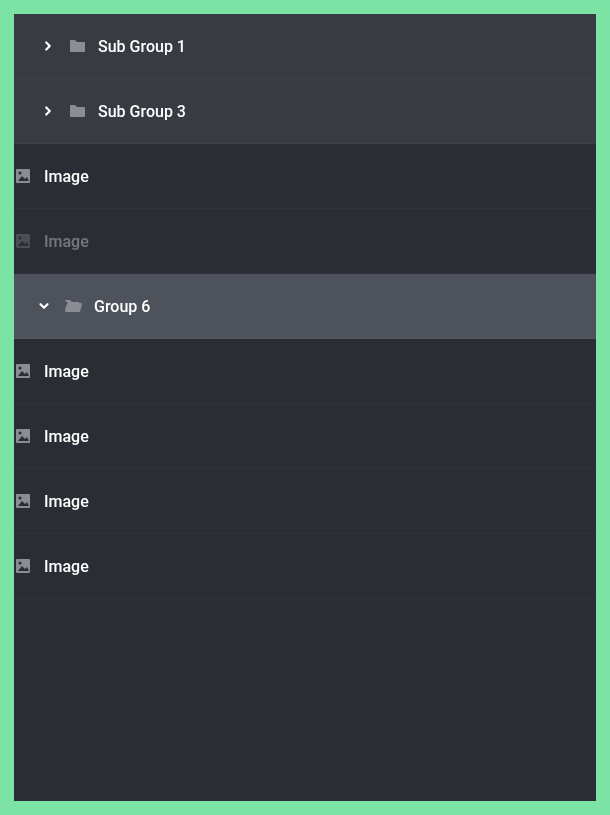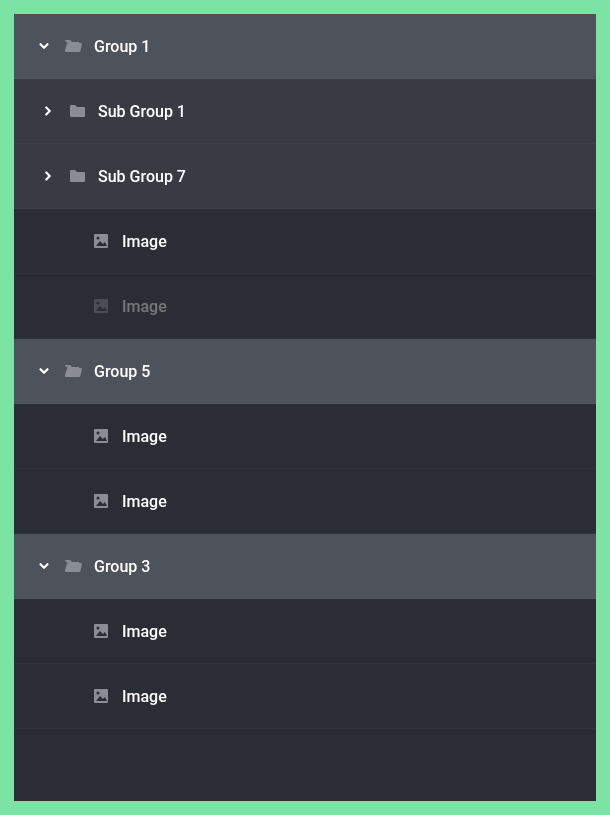--- a/index.html
+++ b/index.html
@@ -40,21 +40,21 @@
     }
     .tree-row.image-item {
       background: #2a2d33;
     }
     .tree-row.image-item.dimmed .label,
     .tree-row.image-item.dimmed .image-icon {
       opacity: 0.35;
     }
     .indent-0 { padding-left: 22px; }
     .indent-1 { padding-left: 26px; }
-    .indent-2 { padding-left: 78px; }
+    .indent-2 { }
     .chevron {
       width: 16px;
       height: 16px;
       display: flex;
       align-items: center;
       justify-content: center;
       margin-right: 12px;
       flex-shrink: 0;
     }
     .chevron svg {
@@ -89,133 +89,107 @@
     }
     .label {
       font-weight: 500;
     }
   </style>
 </head>
 <body>
 
 <div class="tree-container">
 
+
+  <div class="tree-row subgroup indent-1">
+    <span class="chevron">
+      <svg viewBox="0 0 16 16" fill="none" stroke="#ffffff" stroke-width="2.5" stroke-linecap="round" stroke-linejoin="round">
+          <polyline points="6,4 10,8 6,12"></polyline>
+        </svg>
+    </span>
+    <span class="folder-icon">
+      <svg viewBox="0 0 18 16" fill="#8a8d93">
+          <path d="M2 3 Q2 2 3 2 L7 2 L9 4 L16 4 Q17 4 17 5 L17 13 Q17 14 16 14 L3 14 Q2 14 2 13 Z"></path>
+        </svg>
+    </span>
+    <span class="label">Sub Group 1</span>
+  </div>
+
+  <div class="tree-row subgroup indent-1">
+    <span class="chevron">
+      <svg viewBox="0 0 16 16" fill="none" stroke="#ffffff" stroke-width="2.5" stroke-linecap="round" stroke-linejoin="round">
+          <polyline points="6,4 10,8 6,12"></polyline>
+        </svg>
+    </span>
+    <span class="folder-icon">
+      <svg viewBox="0 0 18 16" fill="#8a8d93">
+          <path d="M2 3 Q2 2 3 2 L7 2 L9 4 L16 4 Q17 4 17 5 L17 13 Q17 14 16 14 L3 14 Q2 14 2 13 Z"></path>
+        </svg>
+    </span>
+    <span class="label">Sub Group 3</span>
+  </div>
+
+  <div class="tree-row image-item indent-2">
+    <span class="image-icon">
+      <svg viewBox="0 0 16 16" fill="#8a8d93">
+          <rect x="1" y="1" width="14" height="14" rx="1"></rect>
+          <circle cx="5" cy="5" r="1.5" fill="#2a2d33"></circle>
+          <path d="M3 13 L7 8 L10 11 L12 9 L14 13 Z" fill="#2a2d33"></path>
+        </svg>
+    </span>
+    <span class="label">Image</span>
+  </div>
+
+  <div class="tree-row image-item dimmed indent-2">
+    <span class="image-icon">
+      <svg viewBox="0 0 16 16" fill="#8a8d93">
+          <rect x="1" y="1" width="14" height="14" rx="1"></rect>
+          <circle cx="5" cy="5" r="1.5" fill="#2a2d33"></circle>
+          <path d="M3 13 L7 8 L10 11 L12 9 L14 13 Z" fill="#2a2d33"></path>
+        </svg>
+    </span>
+    <span class="label">Image</span>
+  </div>
+
   <div class="tree-row group-expanded indent-0">
     <span class="chevron">
       <svg viewBox="0 0 16 16" fill="none" stroke="#ffffff" stroke-width="2.5" stroke-linecap="round" stroke-linejoin="round">
           <polyline points="4,6 8,10 12,6"></polyline>
         </svg>
     </span>
     <span class="folder-icon">
       <svg viewBox="0 0 18 16" fill="#8a8d93">
           <path d="M1 3 L1 13 Q1 14 2 14 L15 14 Q16 14 16.3 13 L18 6 Q18 5 17 5 L4 5 Q3.3 5 3 5.8 L1 12 Z M1 3 Q1 2 2 2 L6 2 L8 4 L15 4 L15 5 L4 5"></path>
         </svg>
     </span>
-    <span class="label">Group 1</span>
-  </div>
-
-  <div class="tree-row subgroup indent-1">
-    <span class="chevron">
-      <svg viewBox="0 0 16 16" fill="none" stroke="#ffffff" stroke-width="2.5" stroke-linecap="round" stroke-linejoin="round">
-          <polyline points="6,4 10,8 6,12"></polyline>
-        </svg>
-    </span>
-    <span class="folder-icon">
-      <svg viewBox="0 0 18 16" fill="#8a8d93">
-          <path d="M2 3 Q2 2 3 2 L7 2 L9 4 L16 4 Q17 4 17 5 L17 13 Q17 14 16 14 L3 14 Q2 14 2 13 Z"></path>
-        </svg>
-    </span>
-    <span class="label">Sub Group 1</span>
-  </div>
-
-  <div class="tree-row subgroup indent-1">
-    <span class="chevron">
-      <svg viewBox="0 0 16 16" fill="none" stroke="#ffffff" stroke-width="2.5" stroke-linecap="round" stroke-linejoin="round">
-          <polyline points="6,4 10,8 6,12"></polyline>
-        </svg>
-    </span>
-    <span class="folder-icon">
-      <svg viewBox="0 0 18 16" fill="#8a8d93">
-          <path d="M2 3 Q2 2 3 2 L7 2 L9 4 L16 4 Q17 4 17 5 L17 13 Q17 14 16 14 L3 14 Q2 14 2 13 Z"></path>
-        </svg>
-    </span>
-    <span class="label">Sub Group 7</span>
-  </div>
-
-  <div class="tree-row image-item indent-2">
-    <span class="image-icon">
-      <svg viewBox="0 0 16 16" fill="#8a8d93">
-          <rect x="1" y="1" width="14" height="14" rx="1"></rect>
-          <circle cx="5" cy="5" r="1.5" fill="#2a2d33"></circle>
-          <path d="M3 13 L7 8 L10 11 L12 9 L14 13 Z" fill="#2a2d33"></path>
-        </svg>
-    </span>
-    <span class="label">Image</span>
-  </div>
-
-  <div class="tree-row image-item dimmed indent-2">
-    <span class="image-icon">
-      <svg viewBox="0 0 16 16" fill="#8a8d93">
-          <rect x="1" y="1" width="14" height="14" rx="1"></rect>
-          <circle cx="5" cy="5" r="1.5" fill="#2a2d33"></circle>
-          <path d="M3 13 L7 8 L10 11 L12 9 L14 13 Z" fill="#2a2d33"></path>
-        </svg>
-    </span>
-    <span class="label">Image</span>
-  </div>
-
-  <div class="tree-row group-expanded indent-0">
-    <span class="chevron">
-      <svg viewBox="0 0 16 16" fill="none" stroke="#ffffff" stroke-width="2.5" stroke-linecap="round" stroke-linejoin="round">
-          <polyline points="4,6 8,10 12,6"></polyline>
-        </svg>
-    </span>
-    <span class="folder-icon">
-      <svg viewBox="0 0 18 16" fill="#8a8d93">
-          <path d="M1 3 L1 13 Q1 14 2 14 L15 14 Q16 14 16.3 13 L18 6 Q18 5 17 5 L4 5 Q3.3 5 3 5.8 L1 12 Z M1 3 Q1 2 2 2 L6 2 L8 4 L15 4 L15 5 L4 5"></path>
-        </svg>
-    </span>
-    <span class="label">Group 5</span>
-  </div>
-
-  <div class="tree-row image-item indent-2">
-    <span class="image-icon">
-      <svg viewBox="0 0 16 16" fill="#8a8d93">
-          <rect x="1" y="1" width="14" height="14" rx="1"></rect>
-          <circle cx="5" cy="5" r="1.5" fill="#2a2d33"></circle>
-          <path d="M3 13 L7 8 L10 11 L12 9 L14 13 Z" fill="#2a2d33"></path>
-        </svg>
-    </span>
-    <span class="label">Image</span>
-  </div>
-
-  <div class="tree-row image-item indent-2">
-    <span class="image-icon">
-      <svg viewBox="0 0 16 16" fill="#8a8d93">
-          <rect x="1" y="1" width="14" height="14" rx="1"></rect>
-          <circle cx="5" cy="5" r="1.5" fill="#2a2d33"></circle>
-          <path d="M3 13 L7 8 L10 11 L12 9 L14 13 Z" fill="#2a2d33"></path>
-        </svg>
-    </span>
-    <span class="label">Image</span>
-  </div>
-
-  <div class="tree-row group-expanded indent-0">
-    <span class="chevron">
-      <svg viewBox="0 0 16 16" fill="none" stroke="#ffffff" stroke-width="2.5" stroke-linecap="round" stroke-linejoin="round">
-          <polyline points="4,6 8,10 12,6"></polyline>
-        </svg>
-    </span>
-    <span class="folder-icon">
-      <svg viewBox="0 0 18 16" fill="#8a8d93">
-          <path d="M1 3 L1 13 Q1 14 2 14 L15 14 Q16 14 16.3 13 L18 6 Q18 5 17 5 L4 5 Q3.3 5 3 5.8 L1 12 Z M1 3 Q1 2 2 2 L6 2 L8 4 L15 4 L15 5 L4 5"></path>
-        </svg>
-    </span>
-    <span class="label">Group 3</span>
-  </div>
+    <span class="label">Group 6</span>
+  </div>
+
+  <div class="tree-row image-item indent-2">
+    <span class="image-icon">
+      <svg viewBox="0 0 16 16" fill="#8a8d93">
+          <rect x="1" y="1" width="14" height="14" rx="1"></rect>
+          <circle cx="5" cy="5" r="1.5" fill="#2a2d33"></circle>
+          <path d="M3 13 L7 8 L10 11 L12 9 L14 13 Z" fill="#2a2d33"></path>
+        </svg>
+    </span>
+    <span class="label">Image</span>
+  </div>
+
+  <div class="tree-row image-item indent-2">
+    <span class="image-icon">
+      <svg viewBox="0 0 16 16" fill="#8a8d93">
+          <rect x="1" y="1" width="14" height="14" rx="1"></rect>
+          <circle cx="5" cy="5" r="1.5" fill="#2a2d33"></circle>
+          <path d="M3 13 L7 8 L10 11 L12 9 L14 13 Z" fill="#2a2d33"></path>
+        </svg>
+    </span>
+    <span class="label">Image</span>
+  </div>
+
 
   <div class="tree-row image-item indent-2">
     <span class="image-icon">
       <svg viewBox="0 0 16 16" fill="#8a8d93">
           <rect x="1" y="1" width="14" height="14" rx="1"></rect>
           <circle cx="5" cy="5" r="1.5" fill="#2a2d33"></circle>
           <path d="M3 13 L7 8 L10 11 L12 9 L14 13 Z" fill="#2a2d33"></path>
         </svg>
     </span>
     <span class="label">Image</span>

